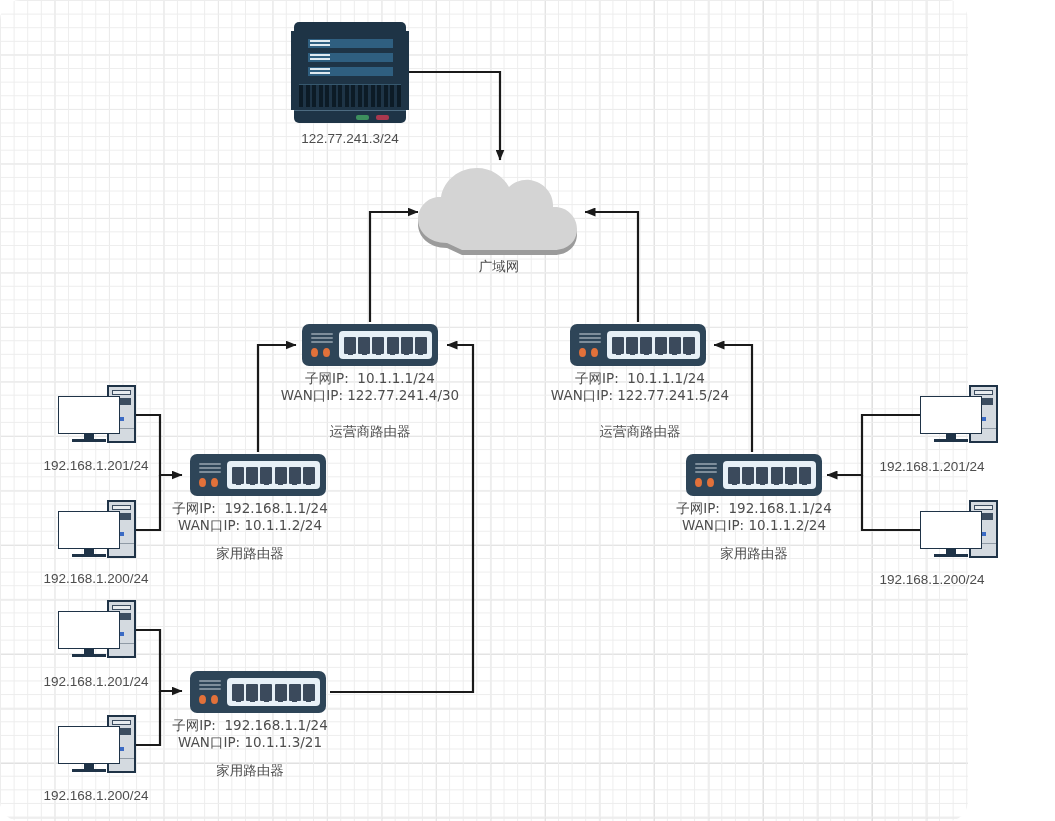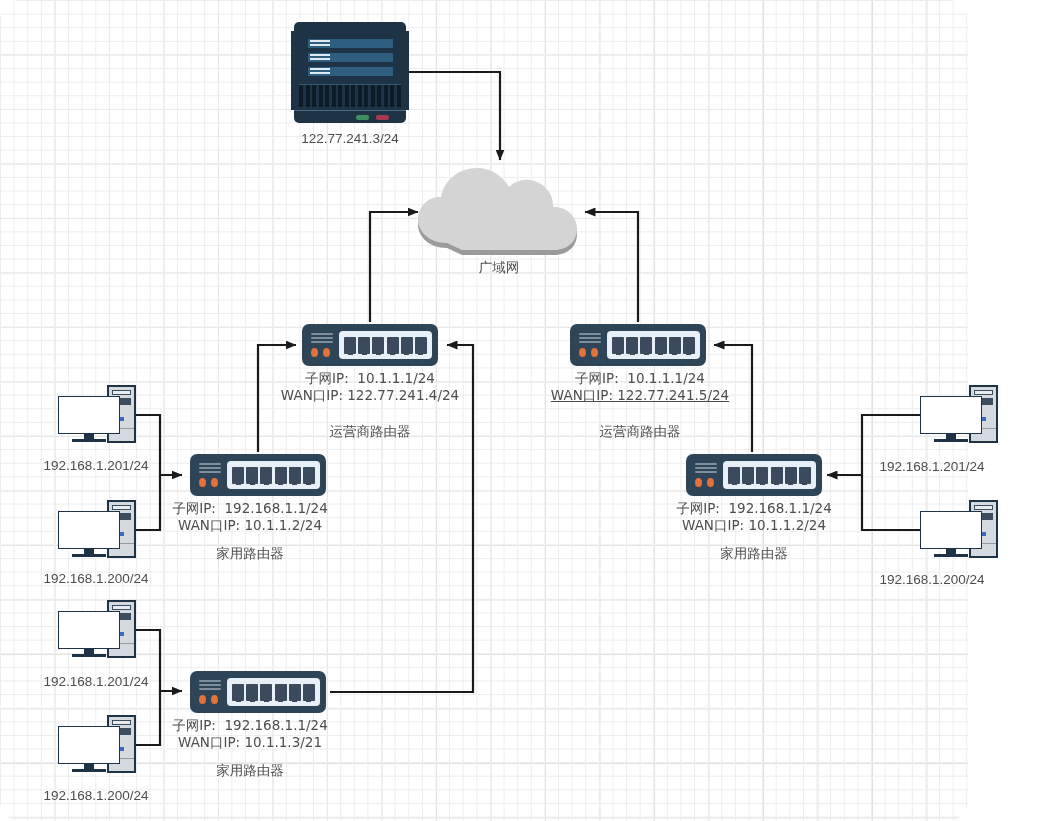--- a/index.html
+++ b/index.html
@@ -192,21 +192,21 @@
           <b></b>
       </div>
     </div>
     <div class="base">
       <span class="g"></span>
       <span class="r"></span>
     </div>
   </div>
   <div class="lbl center" style="left:350px;top:130px;">122.77.241.3/24</div>
 
-  <div class="lbl center cjk" style="left:499px;top:259px;">广域网</div>
+  <div class="lbl center cjk" style="left:499px;top:259px;font-family:Liberation Mono, monospace;">广域网</div>
 
   <div class="router" style="left:302px;top:324px;">
     <div class="vent">
         <i></i>
         <i></i>
         <i></i>
       </div>
     <div class="leds">
         <b></b>
         <b></b>
@@ -214,21 +214,21 @@
     <div class="panel">
       <span class="port"></span>
       <span class="port"></span>
       <span class="port"></span>
       <span class="port"></span>
       <span class="port"></span>
       <span class="port"></span>
     </div>
   </div>
   <div class="lbl center cjk" style="left:370px;top:370px;">子网IP:  10.1.1.1/24</div>
-  <div class="lbl center cjk" style="left:370px;top:387px;">WAN口IP: 122.77.241.4/24</div>
+  <div class="lbl center cjk" style="left:370px;top:387px;">WAN口IP: 122.77.241.4/30</div>
   <div class="lbl center cjk" style="left:370px;top:423px;">运营商路由器</div>
 
   <div class="router" style="left:570px;top:324px;">
     <div class="vent">
         <i></i>
         <i></i>
         <i></i>
       </div>
     <div class="leds">
         <b></b>
@@ -237,21 +237,21 @@
     <div class="panel">
       <span class="port"></span>
       <span class="port"></span>
       <span class="port"></span>
       <span class="port"></span>
       <span class="port"></span>
       <span class="port"></span>
     </div>
   </div>
   <div class="lbl center cjk" style="left:640px;top:370px;">子网IP:  10.1.1.1/24</div>
-  <div class="lbl center cjk" style="left:640px;top:387px;text-decoration:underline;">WAN口IP: 122.77.241.5/24</div>
+  <div class="lbl center cjk" style="left:640px;top:387px;">WAN口IP: 122.77.241.5/24</div>
   <div class="lbl center cjk" style="left:640px;top:423px;">运营商路由器</div>
 
   <div class="router" style="left:190px;top:454px;">
     <div class="vent">
         <i></i>
         <i></i>
         <i></i>
       </div>
     <div class="leds">
         <b></b>

